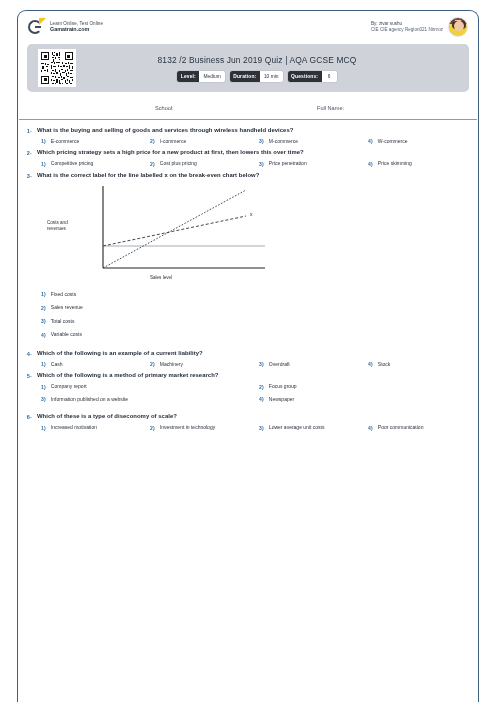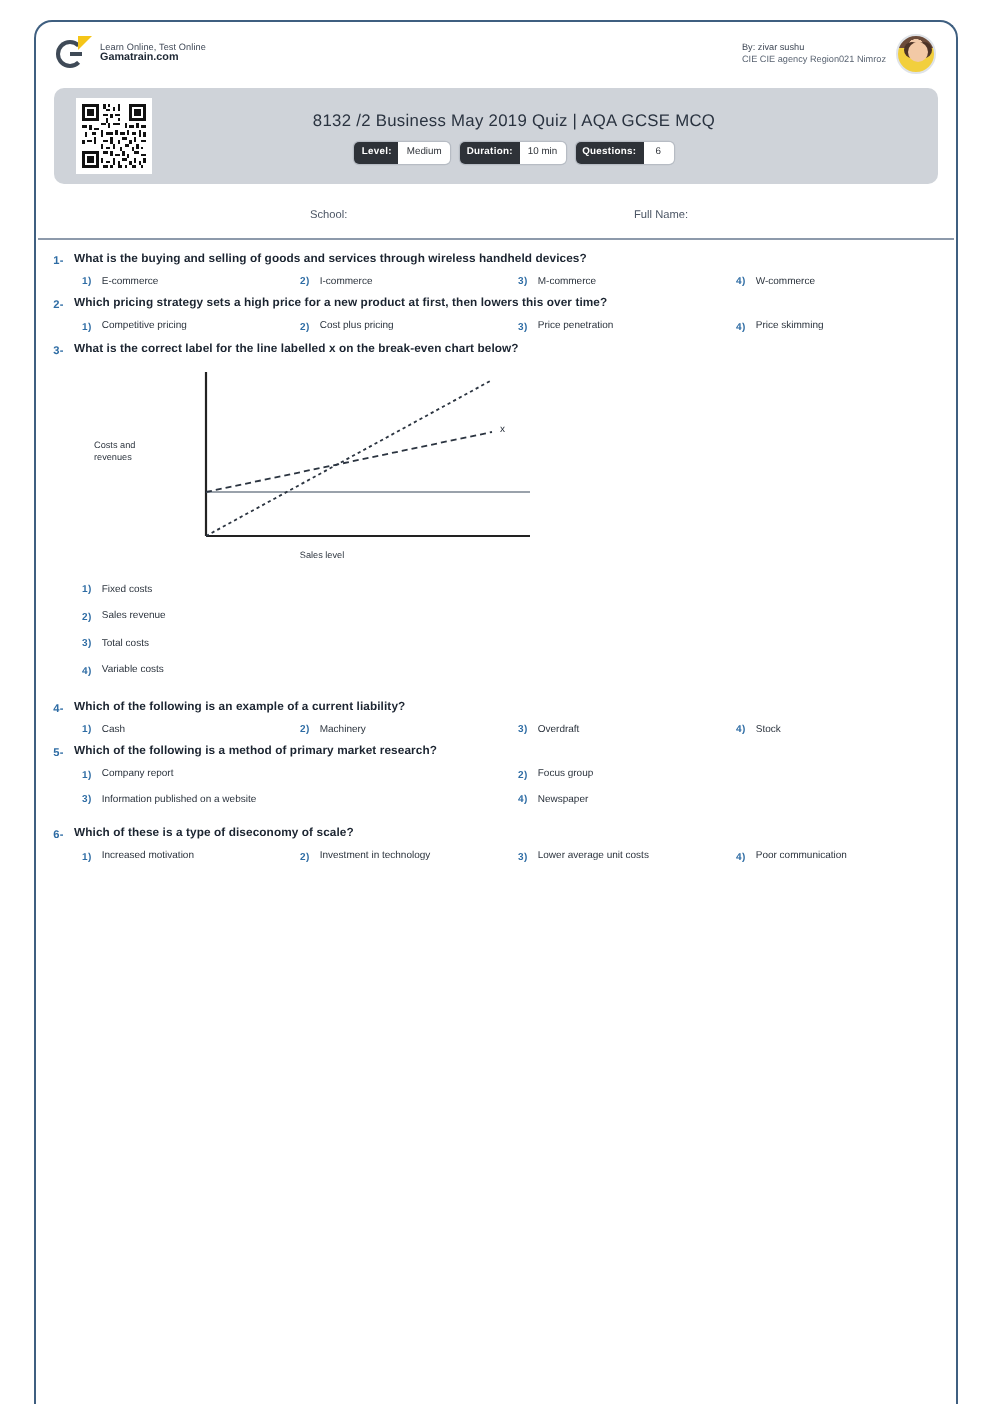--- a/index.html
+++ b/index.html
@@ -275,21 +275,21 @@
           <rect x="10" y="27" width="2" height="1"></rect>
             <rect x="13" y="27" width="1" height="1"></rect>
           <rect x="16" y="27" width="2" height="1"></rect>
             <rect x="19" y="27" width="1" height="1"></rect>
           <rect x="22" y="27" width="2" height="1"></rect>
             <rect x="26" y="27" width="1" height="1"></rect>
         </g>
       </svg>
     </span>
     <div class="title-stack">
-      <div class="quiz-title">8132 /2 Business May 2019 Quiz | AQA GCSE MCQ</div>
+      <div class="quiz-title">8132 /2 Business Jun 2019 Quiz | AQA GCSE MCQ</div>
       <div class="badges">
         <span class="badge">
           <span class="k">Level:</span>
           <span class="v">Medium</span>
         </span>
         <span class="badge">
           <span class="k">Duration:</span>
           <span class="v">10 min</span>
         </span>
         <span class="badge">

